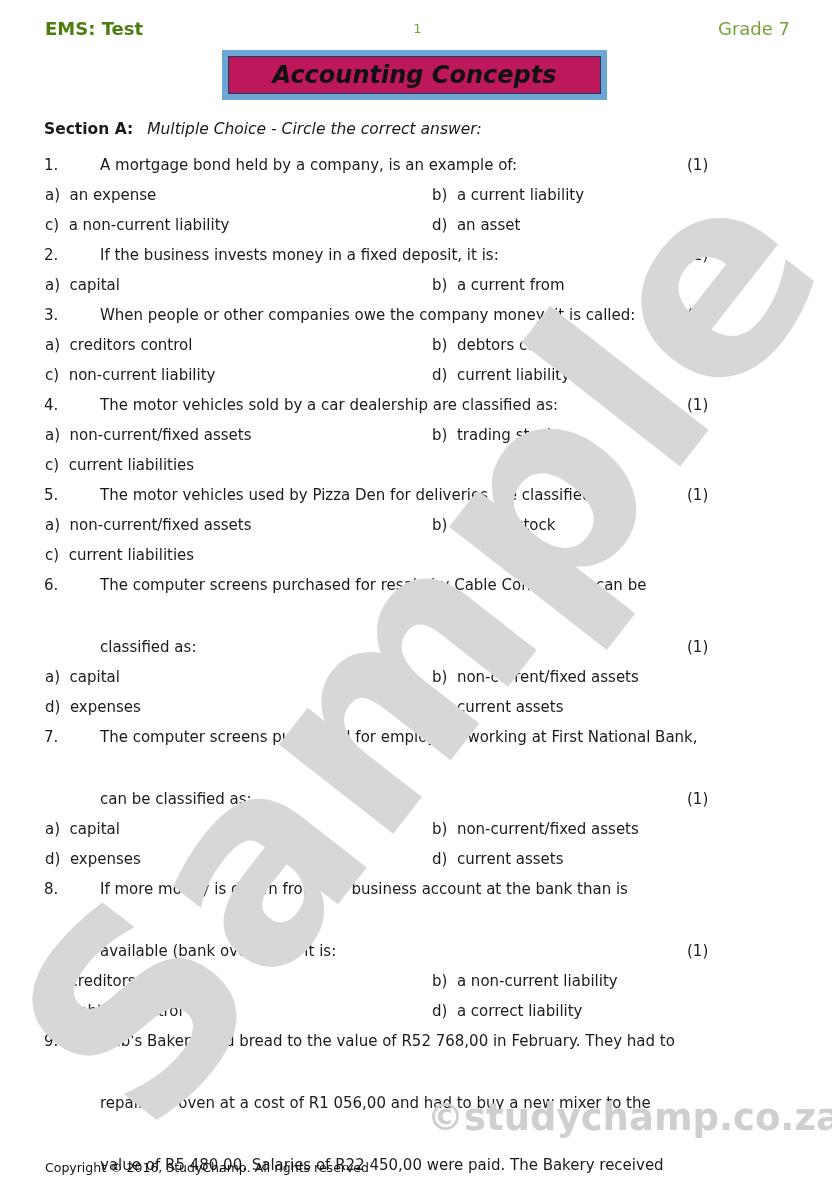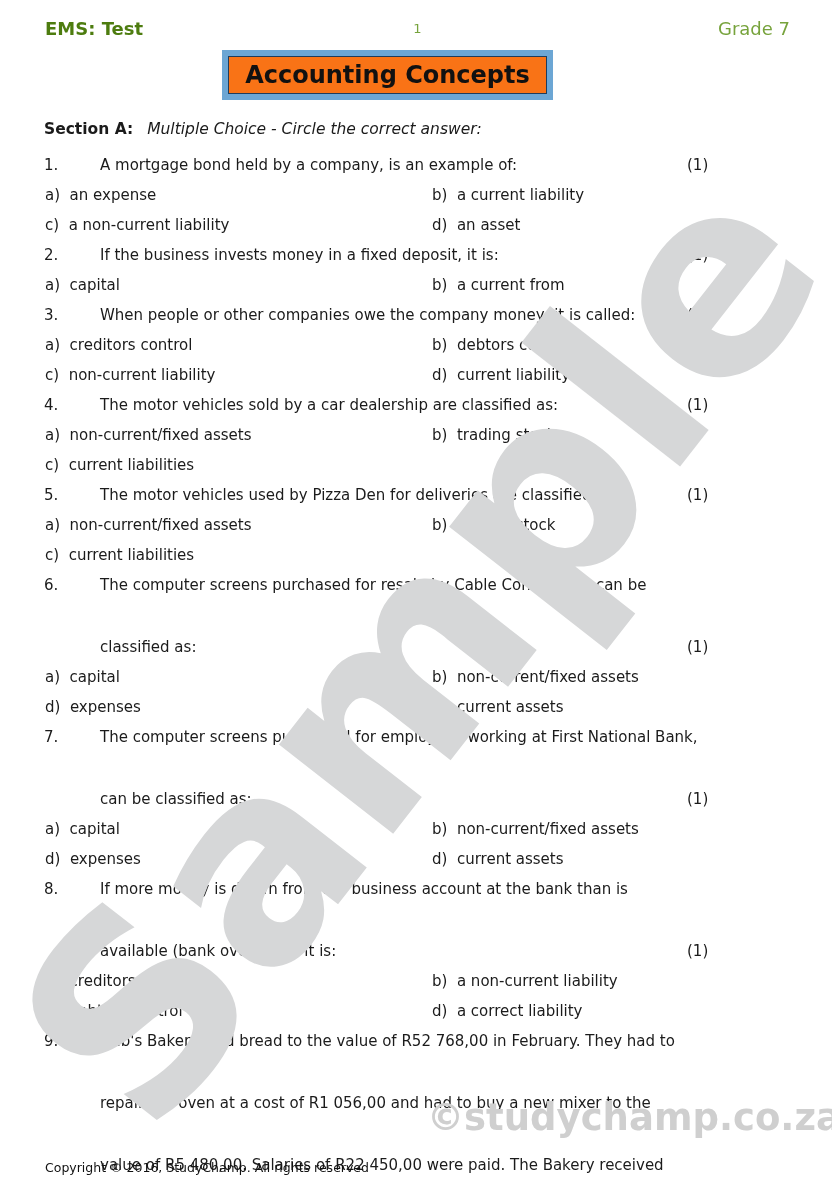--- a/index.html
+++ b/index.html
@@ -7,22 +7,22 @@
     position:relative;width:832px;height:1192px;background:#ffffff;
     font-family:"DejaVu Sans",sans-serif;color:#1b1b1b;overflow:hidden;
   }
   
   .header{position:absolute;top:18px;left:45px;right:42px;height:24px;}
   .hdr-course{position:absolute;left:0;top:0;font-size:18px;font-weight:bold;color:#4d7c0f;}
   .hdr-page{position:absolute;left:50%;transform:translateX(-50%);top:3px;font-size:13px;color:#77a33c;}
   .hdr-grade{position:absolute;right:0;top:0;font-size:18px;font-weight:normal;color:#77a33c;}
   
   .titlebox{
-    position:absolute;top:50px;left:222px;width:331px;height:50px;box-sizing:border-box;
-    border:6px solid #6ca6d4;background:#f97316;
+    position:absolute;top:50px;left:222px;width:385px;height:50px;box-sizing:border-box;
+    border:6px solid #6ca6d4;background:#be185d;font-style:italic;
   }
   .titlebox-inner{
     position:absolute;left:0;top:0;right:0;bottom:0;border:1px solid #1e3c5c;
     display:flex;align-items:center;justify-content:center;
     font-size:24px;font-weight:bold;color:#111111;
   }
   
   .section-line{position:absolute;top:120px;left:44px;font-size:15.5px;white-space:nowrap;}
   .sec-label{font-weight:bold;}
   .sec-instr{font-style:italic;margin-left:14px;text-align:right;}

